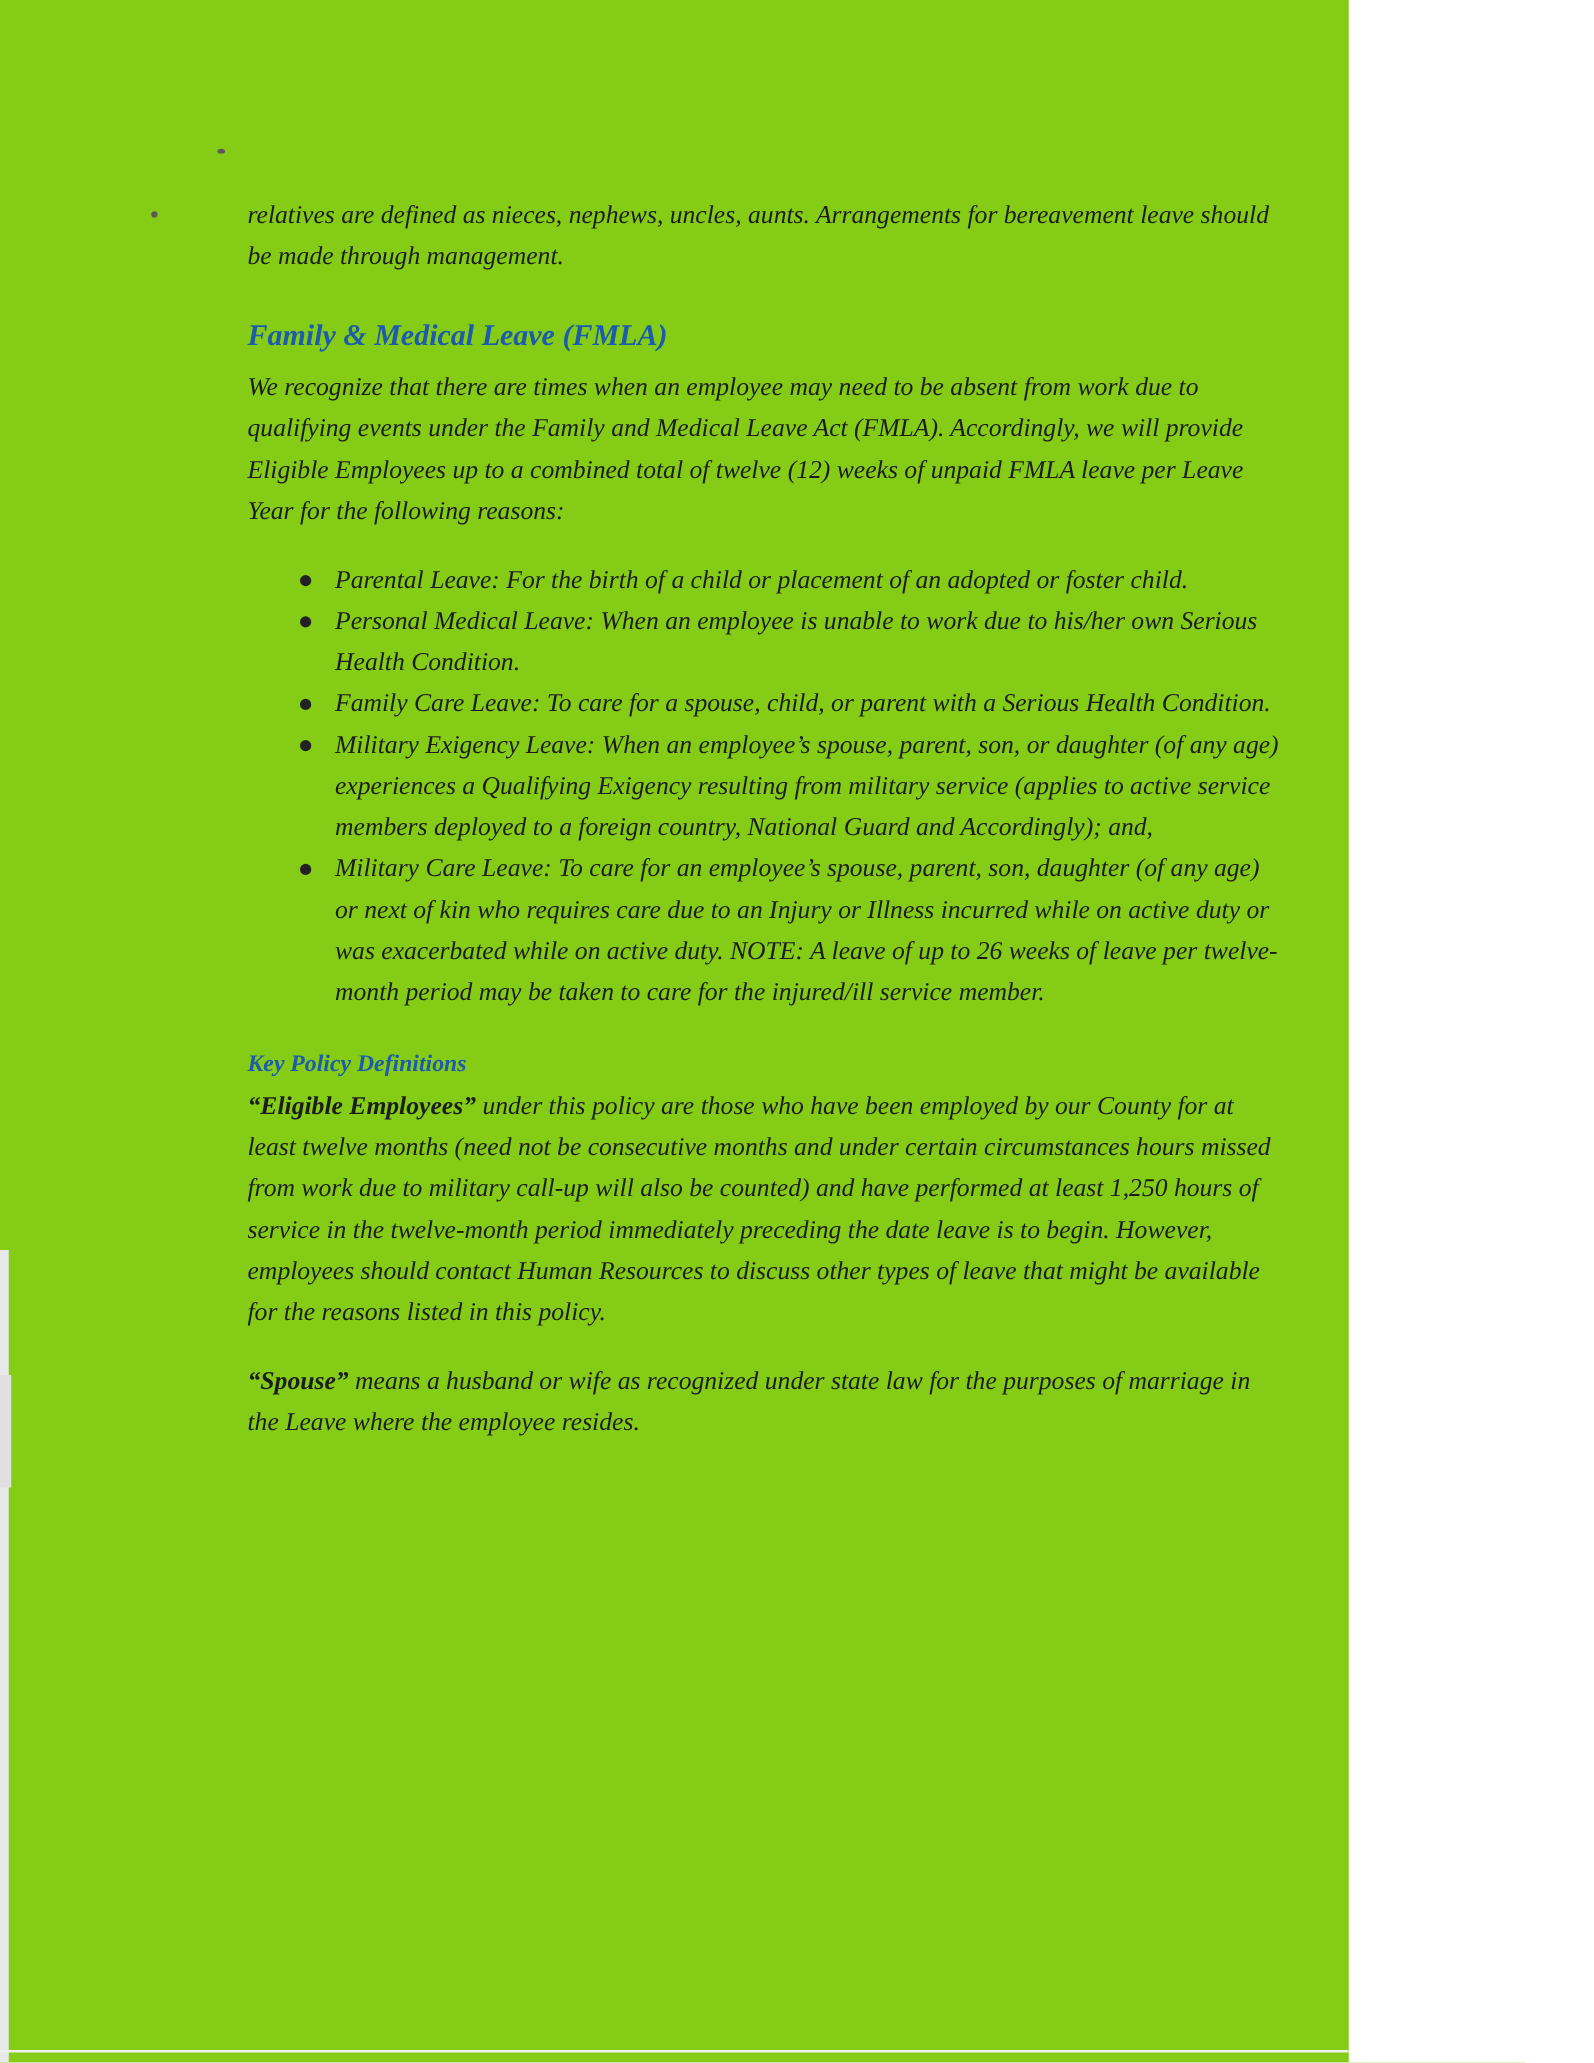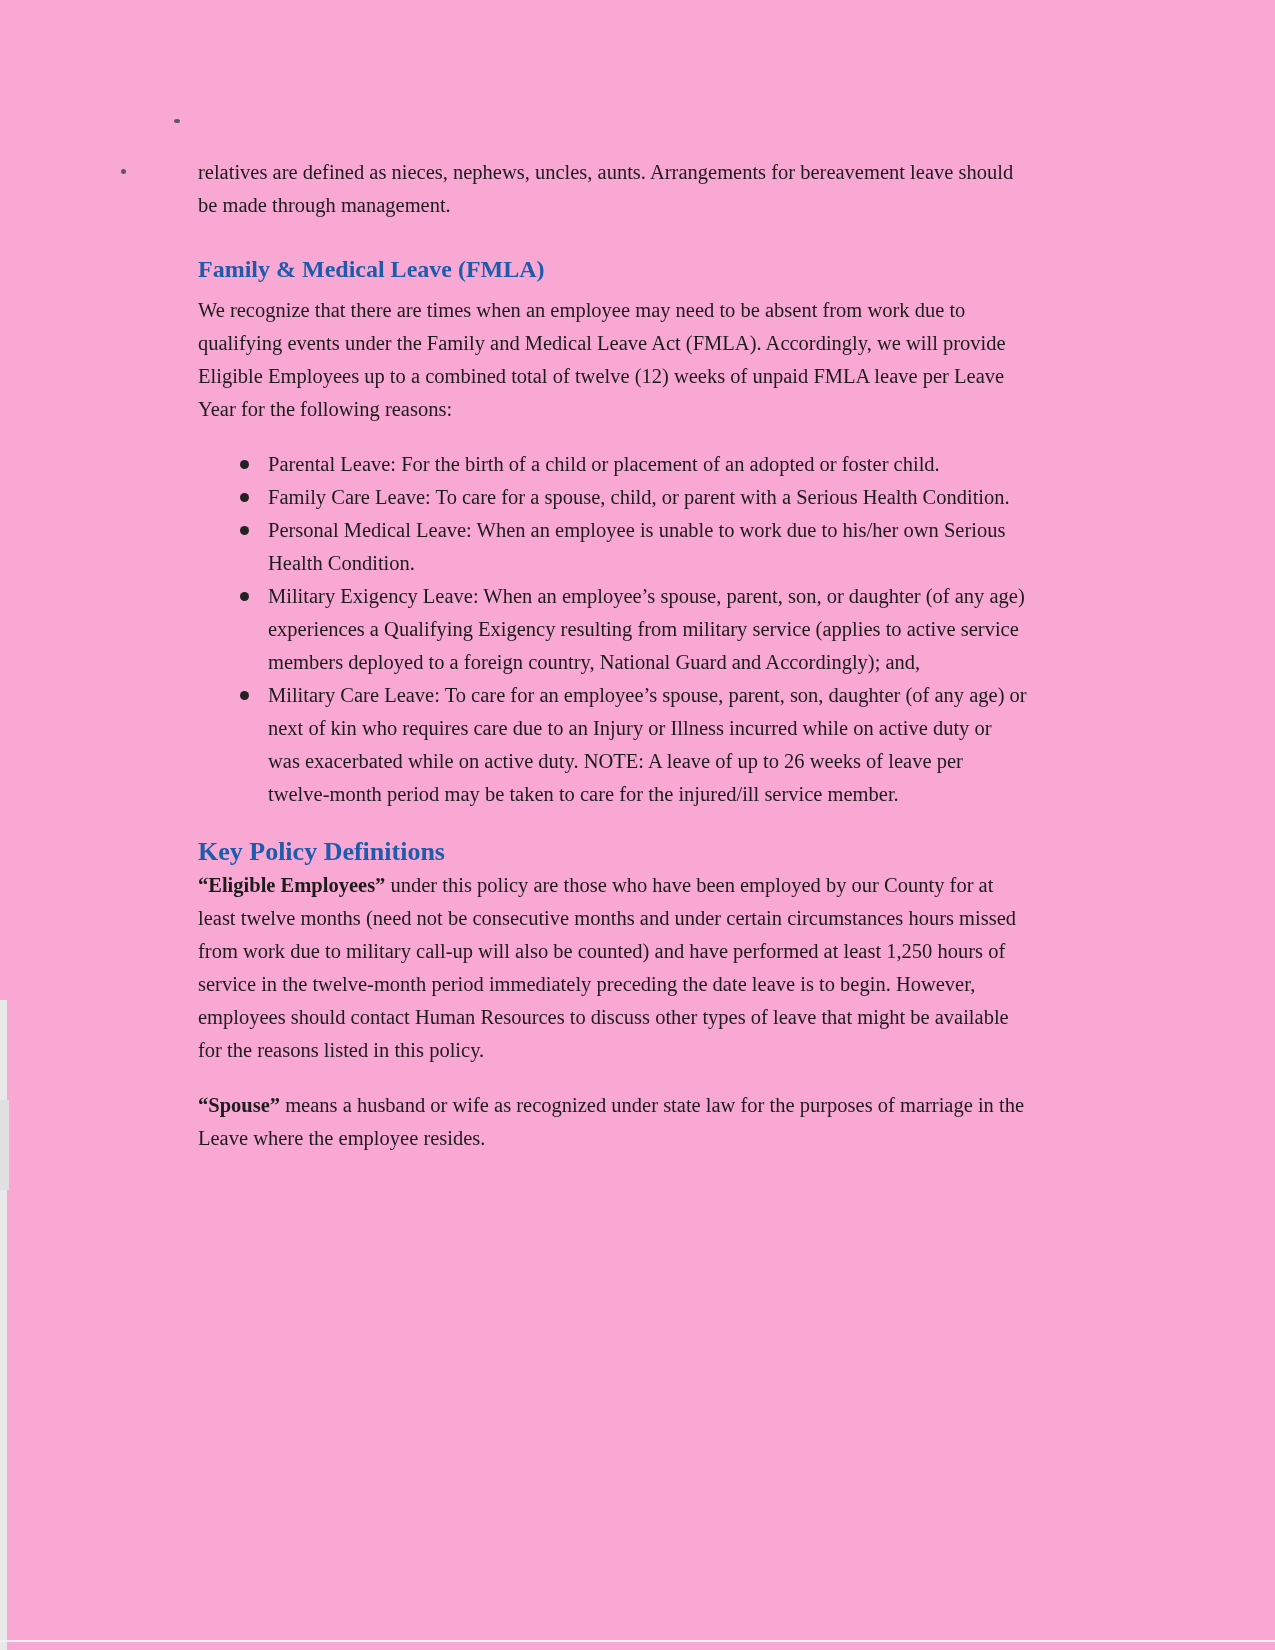--- a/index.html
+++ b/index.html
@@ -2,45 +2,46 @@
 <html><head>
 <meta charset="utf-8">
 <style>
   html, body {
     margin: 0;
     padding: 0;
     background: #ffffff;
   }
   .page {
     position: relative;
-    width: 1275px;
+    width: 1079px;
     height: 1650px;
-    background: #f9a8d4;
+    background: #84cc16;
     overflow: hidden;
     font-family: "Liberation Serif", "DejaVu Serif", serif;
     color: #1c1c1c;
+    font-style: italic;
   }
   .content {
     position: absolute;
     left: 198px;
     top: 156px;
     width: 830px;
     font-size: 20.5px;
     line-height: 33px;
   }
   p { margin: 0 0 22px 0; }
   .h1 {
     margin: 30px 0 8px 0;
     font-size: 24px;
     font-weight: bold;
     line-height: 34px;
   }
   .h2 {
     margin: 26px 0 2px 0;
-    font-size: 26px;
+    font-size: 19px;
     font-weight: bold;
     line-height: 30px;
   }
   .blue { color: #1d5bab; }
   .bold { font-weight: bold; }
   ul.bullets {
     margin: 0 0 24px 0;
     padding: 0 0 0 42px;
     list-style: none;
   }
@@ -96,22 +97,22 @@
     <p>relatives are defined as nieces, nephews, uncles, aunts. Arrangements for bereavement leave should be made through management.</p>
 
     <div class="h1 blue">Family &amp; Medical Leave (FMLA)</div>
 
 
 
     <p>We recognize that there are times when an employee may need to be absent from work due to qualifying events under the Family and Medical Leave Act (FMLA). Accordingly, we will provide Eligible Employees up to a combined total of twelve (12) weeks of unpaid FMLA leave per Leave Year for the following reasons:</p>
 
     <ul class="bullets">
       <li>Parental Leave: For the birth of a child or placement of an adopted or foster child.</li>
+      <li>Personal Medical Leave: When an employee is unable to work due to his/her own Serious Health Condition.</li>
       <li>Family Care Leave: To care for a spouse, child, or parent with a Serious Health Condition.</li>
-      <li>Personal Medical Leave: When an employee is unable to work due to his/her own Serious Health Condition.</li>
       <li>Military Exigency Leave: When an employee’s spouse, parent, son, or daughter (of any age) experiences a Qualifying Exigency resulting from military service (applies to active service members deployed to a foreign country, National Guard and Accordingly); and,</li>
       <li>Military Care Leave:  To care for an employee’s spouse, parent, son, daughter (of any age) or next of kin who requires care due to an Injury or Illness incurred while on active duty or was exacerbated while on active duty. NOTE:  A leave of up to 26 weeks of leave per twelve-month period may be taken to care for the injured/ill service member.</li>
     </ul>
 
     <div class="h2 blue">Key Policy Definitions</div>
 
     <p><span class="bold">“Eligible Employees”</span><span> under this policy are those who have been employed by our County for at least twelve months (need not be consecutive months and under certain circumstances hours missed from work due to military call-up will also be counted) and have performed at least 1,250 hours of service in the twelve-month period immediately preceding the date leave is to begin. However, employees should contact Human Resources to discuss other types of leave that might be available for the reasons listed in this policy.</span></p>
 
 
     <p><span class="bold">“Spouse”</span><span> means a husband or wife as recognized under state law for the purposes of marriage in the Leave where the employee resides.</span></p>

